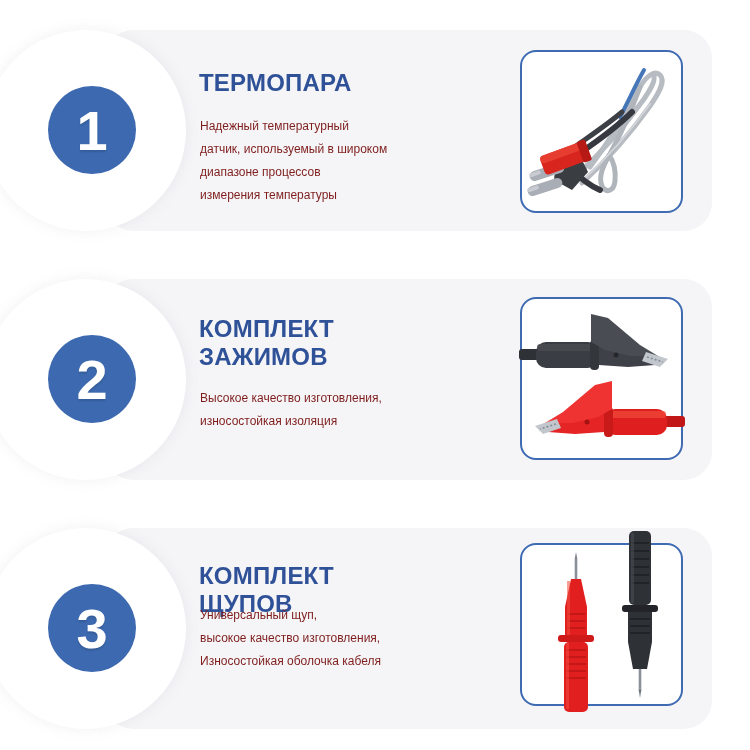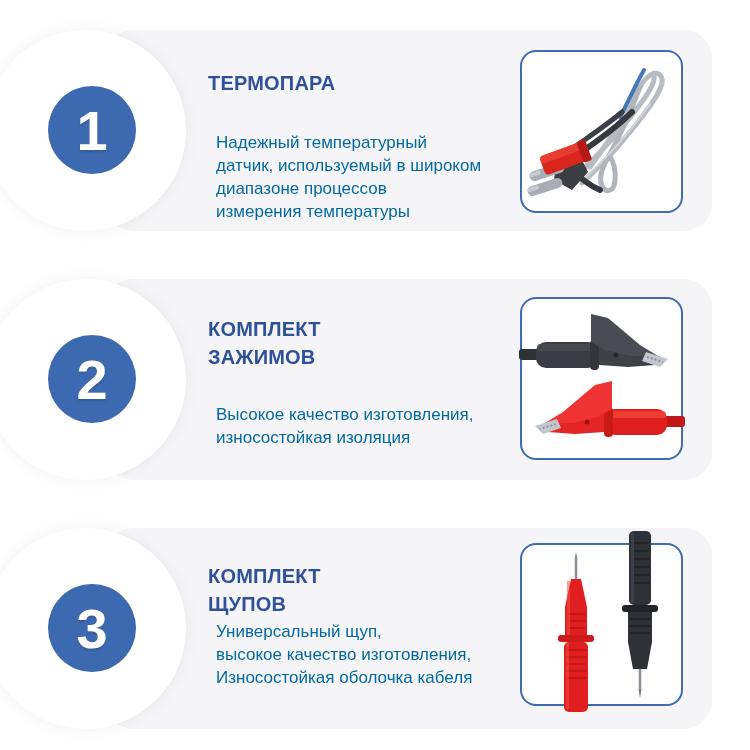--- a/index.html
+++ b/index.html
@@ -17,25 +17,25 @@
     position:absolute;left:-120px;top:0;width:201px;height:201px;border-radius:50%;
     background:#ffffff;box-shadow:0 0 14px rgba(110,120,150,.10);
   }
   .num{
     position:absolute;left:-57px;top:56px;width:88px;height:88px;border-radius:50%;
     background:#3c69af;color:#ffffff;font-size:56px;font-weight:bold;
     display:flex;align-items:center;justify-content:center;
     text-shadow:0 2px 2px rgba(0,0,0,.12);
   }
   .title{
-    position:absolute;left:103px;margin:0;color:#2f5198;font-size:20px;font-weight:bold;
+    position:absolute;left:94px;margin:0;color:#2f5198;font-size:24px;font-weight:bold;
     line-height:28px;letter-spacing:.2px;white-space:pre-line;
   }
   .desc{
-    position:absolute;left:95px;margin:16px;color:#0369a1;font-size:17px;
+    position:absolute;left:95px;margin:0;color:#7f1d1d;font-size:12px;
     line-height:23px;white-space:pre-line;
   }
   .s1 .title{top:39px}.s1 .desc{top:85px}
   .s2 .title{top:36px}.s2 .desc{top:108px}
   .s3 .title{top:34px}.s3 .desc{top:76px}
   .frame{
     position:absolute;left:415px;width:163px;height:163px;box-sizing:border-box;
     background:#ffffff;border:2px solid #3f6bb3;border-radius:16px;
   }
   .s1 .frame{top:20px}.s2 .frame{top:18px}.s3 .frame{top:15px}

